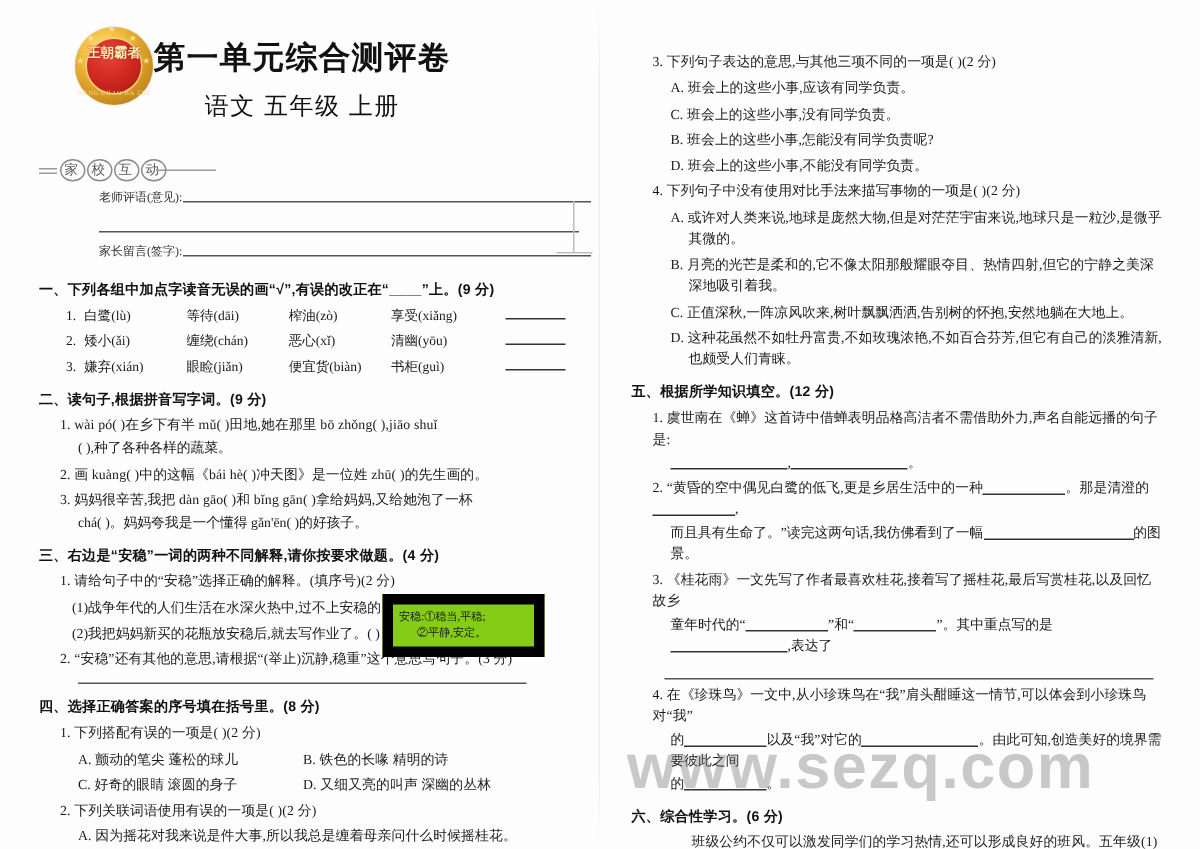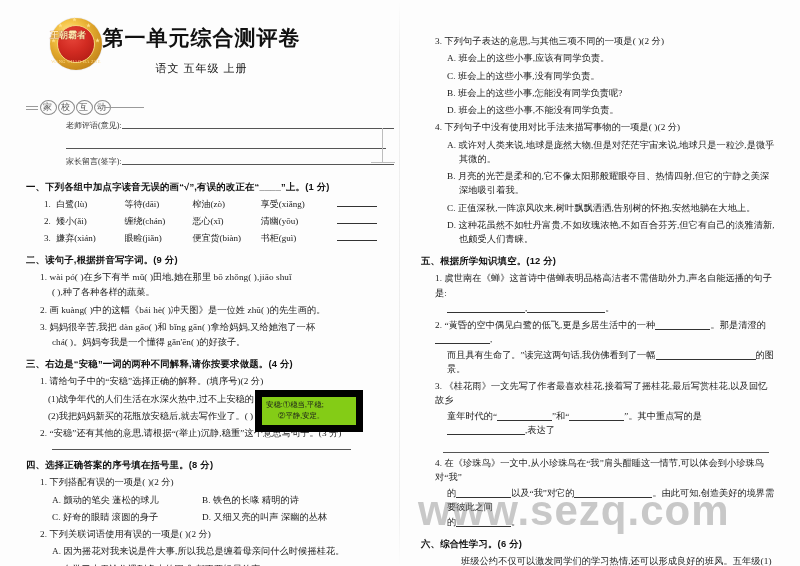--- a/index.html
+++ b/index.html
@@ -36,40 +36,40 @@
     position:absolute;inset:0;border-radius:50%;
     background:radial-gradient(circle at 38% 32%,#ffe9a8 0%,#f6c64a 26%,#e0a72c 48%,#c98b1d 72%,#a9701a 100%);
     box-shadow:0 0 1px rgba(0,0,0,.35);
   }
   .seal .inner{
     position:absolute;left:7px;top:7px;right:7px;bottom:7px;border-radius:50%;
     background:radial-gradient(circle at 40% 30%,#e8463a 0%,#d22b22 45%,#a81810 100%);
     border:1px solid #f3d27a;
   }
   .seal .mark{
-    position:absolute;left:0;right:0;top:12px;text-align:left;
+    position:absolute;left:0;right:0;top:12px;text-align:center;
     color:#ffe9b0;font-size:9px;line-height:10px;font-weight:bold;
     font-family:"Liberation Serif",serif;letter-spacing:0px;
     text-shadow:0 0 1px #6e0d06;
   }
   .seal .mark2{
     position:absolute;left:0;right:0;bottom:6px;text-align:center;
     color:#ffd98a;font-size:4.4px;line-height:5px;letter-spacing:.4px;
   }
   .seal .star{
     position:absolute;width:5px;height:5px;background:#ffdf8a;
     clip-path:polygon(50% 0%,61% 35%,98% 35%,68% 57%,79% 91%,50% 70%,21% 91%,32% 57%,2% 35%,39% 35%);
   }
   h1.doc-title{
     margin:0;font-size:21px;font-weight:bold;letter-spacing:1px;
     font-family:"Liberation Sans","DejaVu Sans",sans-serif;
     color:#111;
   }
   .doc-subtitle{
-    margin-top:9px;font-size:11px;letter-spacing:1px;
+    margin-top:9px;font-size:16px;letter-spacing:1px;
     font-family:"Liberation Sans","DejaVu Sans",sans-serif;color:#111;
   }
 
   
   .interact{position:relative;margin-top:24px;height:72px;}
   .ib-label{
     position:absolute;left:14px;top:0px;
     font-size:10px;color:#555;letter-spacing:2px;
     font-family:Liberation Mono, monospace;
   }
@@ -171,21 +171,21 @@
       <div class="ib-row ib-r2">
         <span class="ln" style="width:320px"></span>
       </div>
       <div class="ib-row ib-r3">
         <span>家长留言(签字):</span><span class="ln" style="width:272px"></span>
       </div>
       <div class="ib-corner"></div>
       <div class="ib-corner2"></div>
     </div>
 
-    <div class="sec">一、下列各组中加点字读音无误的画“√”,有误的改正在“____”上。(1 分)</div>
+    <div class="sec">一、下列各组中加点字读音无误的画“√”,有误的改正在“____”上。(9 分)</div>
     <div>
       <div class="pyrow">
         <span class="num">1.</span>
         <span class="cell">白鹭(lù)</span>
         <span class="cell">等待(dāi)</span>
         <span class="cell">榨油(zò)</span>
         <span class="cell">享受(xiǎng)</span>
         <span class="tail"></span>
       </div>
       <div class="pyrow">

